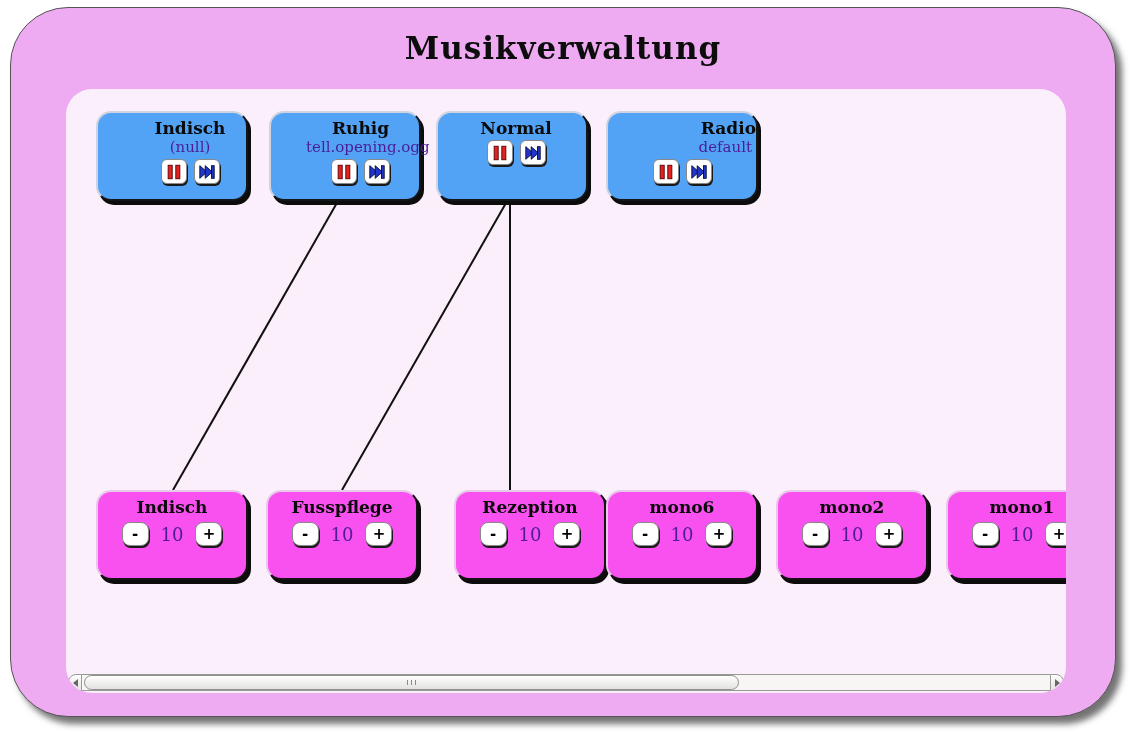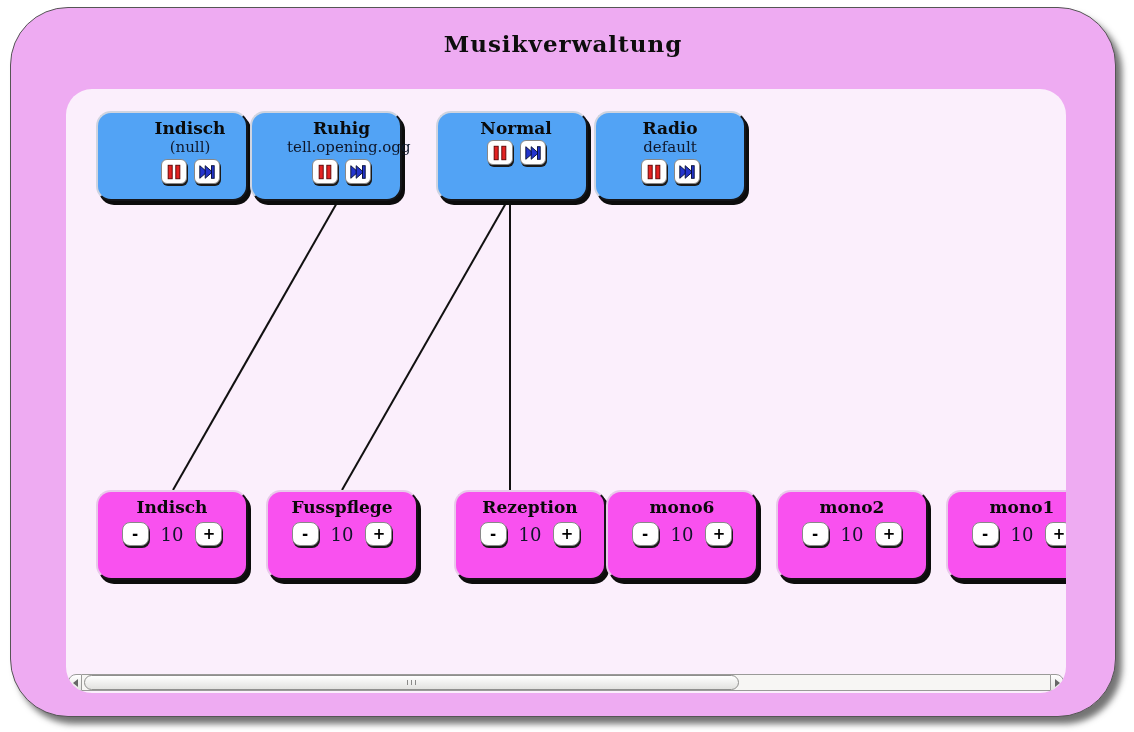--- a/index.html
+++ b/index.html
@@ -2,45 +2,45 @@
 <html><head>
 <meta charset="utf-8">
 <style>
   html,body{margin:0;padding:0;background:#ffffff;}
   .stage{position:relative;width:1134px;height:732px;background:#ffffff;overflow:hidden;
          font-family:"DejaVu Serif", serif;}
   .frame{position:absolute;left:10px;top:7px;width:1104px;height:708px;
          background:#eeabf2;border:1px solid #555;border-radius:58px;
          box-shadow:6px 7px 6px rgba(70,70,70,0.75);}
   .app-title{position:absolute;left:0;top:22px;width:100%;text-align:center;
-         font-size:23px;font-weight:bold;color:#0d0d0d;letter-spacing:1px;}
+         font-size:31px;font-weight:bold;color:#0d0d0d;letter-spacing:1px;}
   .panel{position:absolute;left:55px;top:81px;width:1000px;height:604px;
          background:#fbeffc;border-radius:26px;overflow:hidden;}
   .connections{position:absolute;left:0;top:0;width:1000px;height:604px;z-index:1;}
 
   .card{position:absolute;width:152px;height:90px;border-radius:15px;z-index:2;
         border:2px solid;box-sizing:border-box;text-align:center;}
   .card.channel{background:#52a3f5;border-color:#cfd4e0 #15161a #15161a #cfd4e0;
         box-shadow:3px 4px 0 #0c0c0c;}
   .card.zone{background:#f951ef;border-color:#e8c9ea #161216 #161216 #e8c9ea;
         box-shadow:3px 4px 0 #0c0c0c;}
   .card-title{font-size:17px;font-weight:bold;color:#0a0a0a;margin-top:5px;line-height:20px;}
-  .card-track{font-size:15px;color:#0f172a;line-height:19px;padding:0 4px;}
+  .card-track{font-size:15px;color:#4c1d95;line-height:19px;padding:0 4px;}
   .media-row{display:flex;justify-content:center;gap:7px;margin-top:2px;}
   .media-btn{width:26px;height:25px;background:#fff;border:1px solid #888;border-radius:6px;
         box-shadow:1px 2px 0 #1a1a1a, inset 1px 1px 0 #fff;
         display:flex;align-items:center;justify-content:center;padding:0;cursor:pointer;}
   .media-btn svg{display:block;}
 
   .stepper-row{display:flex;justify-content:center;align-items:center;gap:12px;margin-top:5px;}
   .step-btn{width:27px;height:24px;background:#fff;border:1px solid #888;border-radius:8px;
         box-shadow:1px 2px 0 #1a1a1a, inset 1px 1px 0 #fff;
         font-family:"DejaVu Sans", sans-serif;font-weight:bold;font-size:15px;color:#000;
         display:flex;align-items:center;justify-content:center;padding:0;cursor:pointer;line-height:1;}
-  .vol-value{font-size:18px;color:#0f172a;}
+  .vol-value{font-size:18px;color:#4c1d95;}
 
   .scrollbar{position:absolute;left:2px;bottom:2px;width:996px;height:17px;z-index:3;
         display:flex;align-items:stretch;}
   .sb-btn{width:14px;background:linear-gradient(#ffffff,#e3e3e1);border:1px solid #9a9a98;
         display:flex;align-items:center;justify-content:center;box-sizing:border-box;}
   .sb-btn.left{border-radius:8px 0 0 8px;}
   .sb-btn.right{border-radius:0 8px 8px 0;}
   .arrow-left{width:0;height:0;border-top:4px solid transparent;border-bottom:4px solid transparent;
         border-right:5px solid #666;}
   .arrow-right{width:0;height:0;border-top:4px solid transparent;border-bottom:4px solid transparent;
@@ -84,21 +84,21 @@
               <svg width="18" height="18" viewBox="0 0 20 20">
                   <polygon points="2,3 10,10 2,17" fill="#2334cc" stroke="#000a33"></polygon>
                   <polygon points="8,3 16,10 8,17" fill="#2334cc" stroke="#000a33"></polygon>
                   <rect x="15" y="3" width="3" height="14" fill="#2334cc" stroke="#000a33"></rect>
                 </svg>
             </span>
           </button>
         </div>
       </div>
 
-      <div class="card channel" style="left:184px;top:22px;padding-left:31px;">
+      <div class="card channel" style="left:203px;top:22px;padding-left:31px;">
         <div class="card-title">Ruhig</div>
         <div class="card-track">tell.opening.ogg</div>
         <div class="media-row">
           <button class="media-btn">
             <span>
               <svg width="18" height="18" viewBox="0 0 20 20">
                   <rect x="3.5" y="2.5" width="4.5" height="15" fill="#e32222" stroke="#5a0000"></rect>
                   <rect x="12" y="2.5" width="4.5" height="15" fill="#e32222" stroke="#5a0000"></rect>
                 </svg>
             </span>
@@ -131,21 +131,21 @@
               <svg width="18" height="18" viewBox="0 0 20 20">
                   <polygon points="2,3 10,10 2,17" fill="#2334cc" stroke="#000a33"></polygon>
                   <polygon points="8,3 16,10 8,17" fill="#2334cc" stroke="#000a33"></polygon>
                   <rect x="15" y="3" width="3" height="14" fill="#2334cc" stroke="#000a33"></rect>
                 </svg>
             </span>
           </button>
         </div>
       </div>
 
-      <div class="card channel" style="left:528px;top:22px;">
+      <div class="card channel" style="left:540px;top:22px;text-align:right;">
         <div class="card-title">Radio</div>
         <div class="card-track">default</div>
         <div class="media-row">
           <button class="media-btn">
             <span>
               <svg width="18" height="18" viewBox="0 0 20 20">
                   <rect x="3.5" y="2.5" width="4.5" height="15" fill="#e32222" stroke="#5a0000"></rect>
                   <rect x="12" y="2.5" width="4.5" height="15" fill="#e32222" stroke="#5a0000"></rect>
                 </svg>
             </span>

